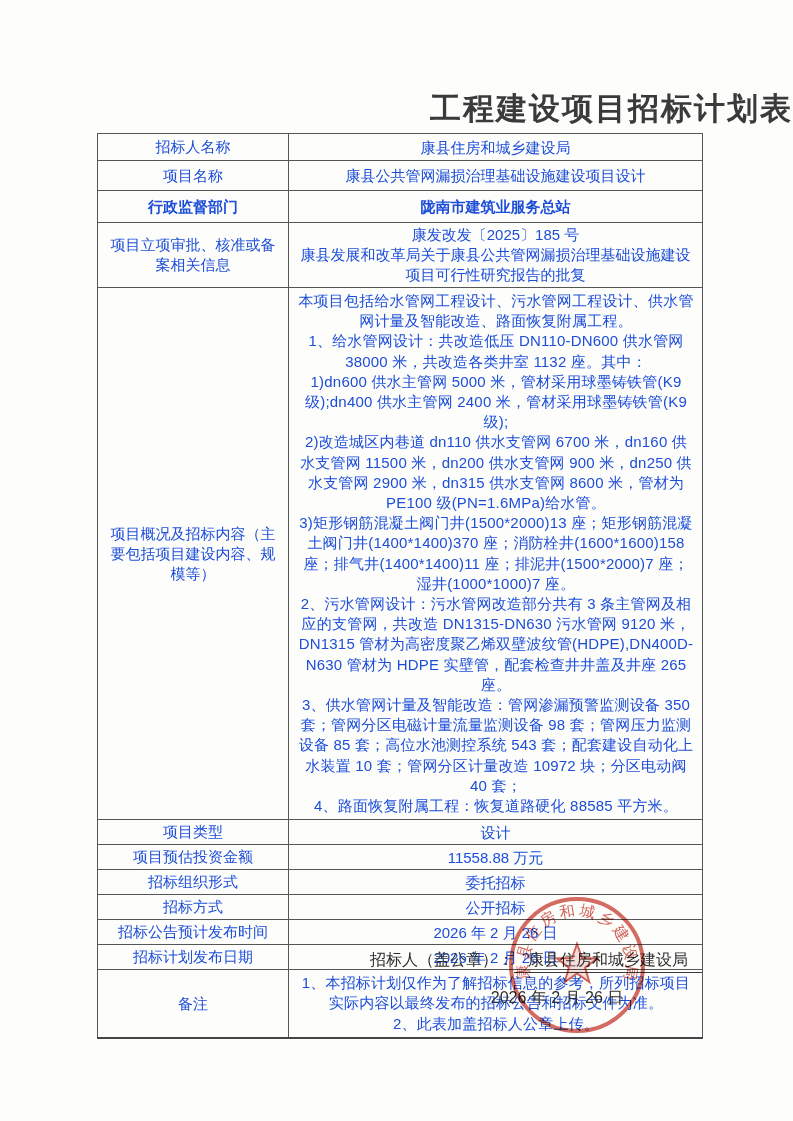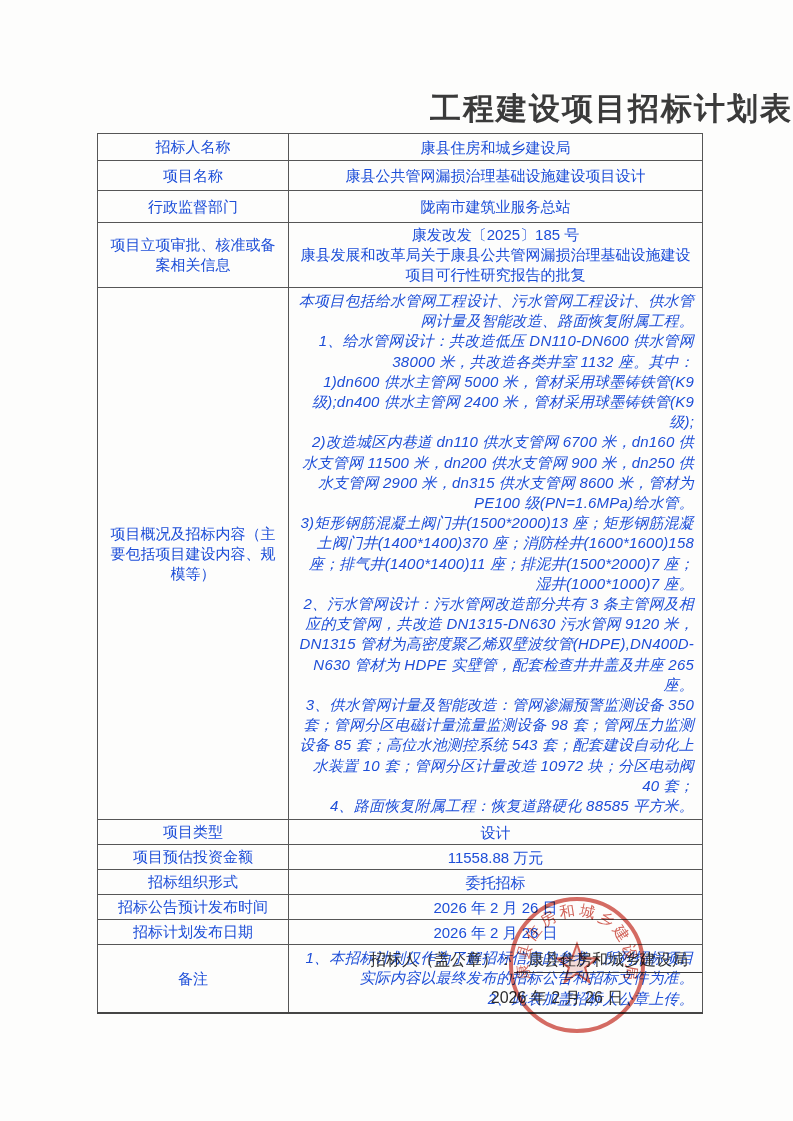--- a/index.html
+++ b/index.html
@@ -39,28 +39,27 @@
     text-align:center;
     padding:2px 10px;
     line-height:20px;
   }
   td.val {
     text-align:center;
     padding:2px 10px;
     line-height:19px;
   }
   td.val-left {
-    text-align:right;
+    text-align:center;
     padding:3px 8px 3px 9px;
     vertical-align:top;
     line-height:20.2px;
     letter-spacing:0.2px;
-    font-style:italic;
   }
-  tr.r1 { height:27px; } tr.r2 { height:30px; } tr.r3 { height:32px; }
+  tr.r1 { height:27px; } tr.r2 { height:30px; } tr.r3 { height:32px;font-weight:bold; }
   tr.r4 { height:64px; } tr.r5 { height:439px; }
   tr.r6 { height:22px; } tr.r7 { height:24px; } tr.r8 { height:24px; }
   tr.r9 { height:24px; } tr.r10 { height:24px; } tr.r11 { height:22px; }
   tr.r12 { height:65px; }
   tr.r12 td { border-bottom:2.4px solid #454545; }
   .doc-number { line-height:20px; }
   .footer-sign {
     position:absolute;
     left:97px; top:950px;
     width:606px;
@@ -137,20 +136,24 @@
       <td class="val">设计</td>
     </tr>
     <tr class="r7">
       <td class="lbl">项目预估投资金额</td>
       <td class="val">11558.88 万元</td>
     </tr>
     <tr class="r8">
       <td class="lbl">招标组织形式</td>
       <td class="val">委托招标</td>
     </tr>
+    <tr class="r9">
+      <td class="lbl">招标方式</td>
+      <td class="val">公开招标</td>
+    </tr>
     <tr class="r10">
       <td class="lbl">招标公告预计发布时间</td>
       <td class="val">2026 年 2 月 26 日</td>
     </tr>
     <tr class="r11">
       <td class="lbl">招标计划发布日期</td>
       <td class="val">2026 年 2 月 26 日</td>
     </tr>
     <tr class="r12">
       <td class="lbl">备注</td>

